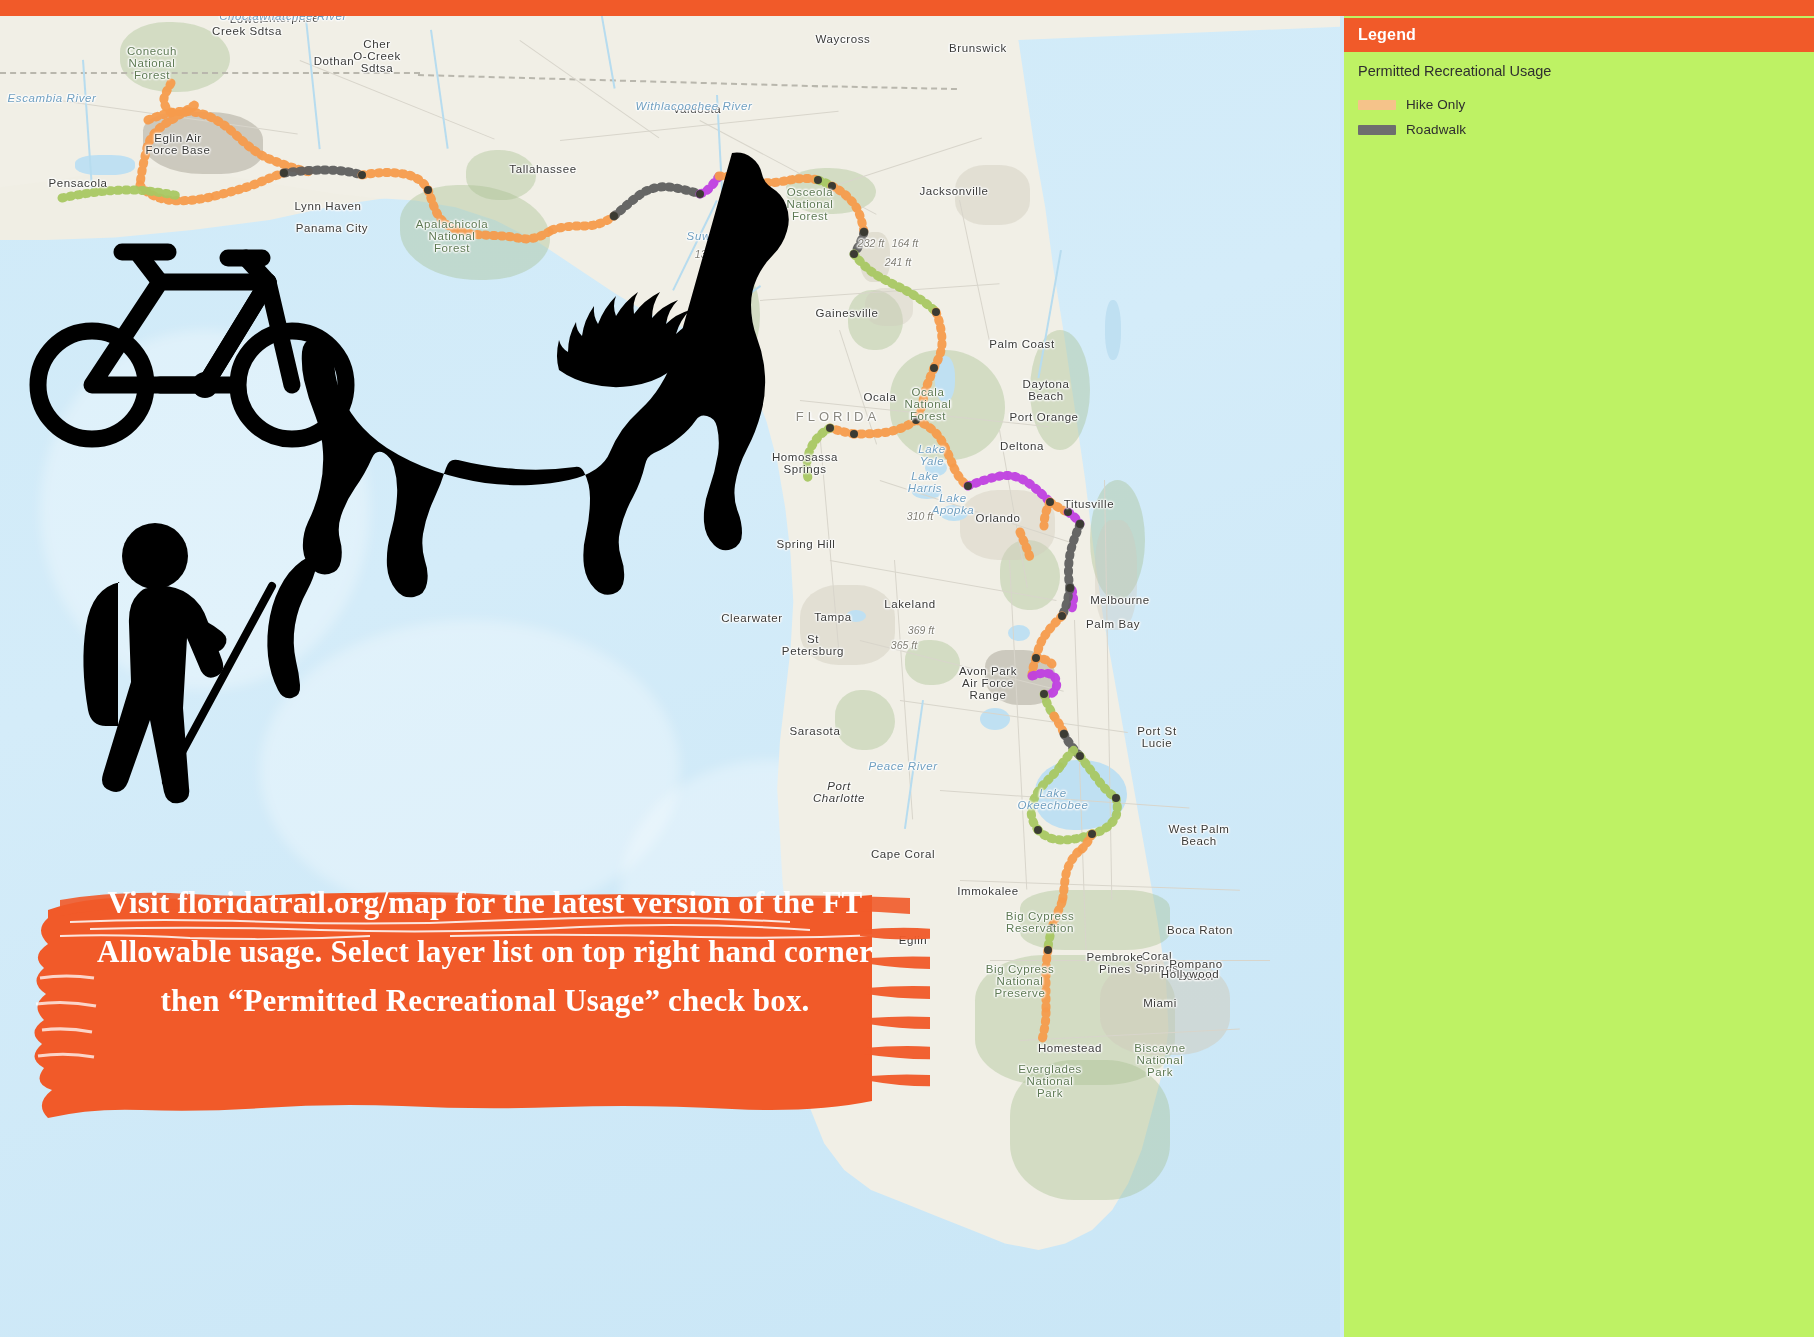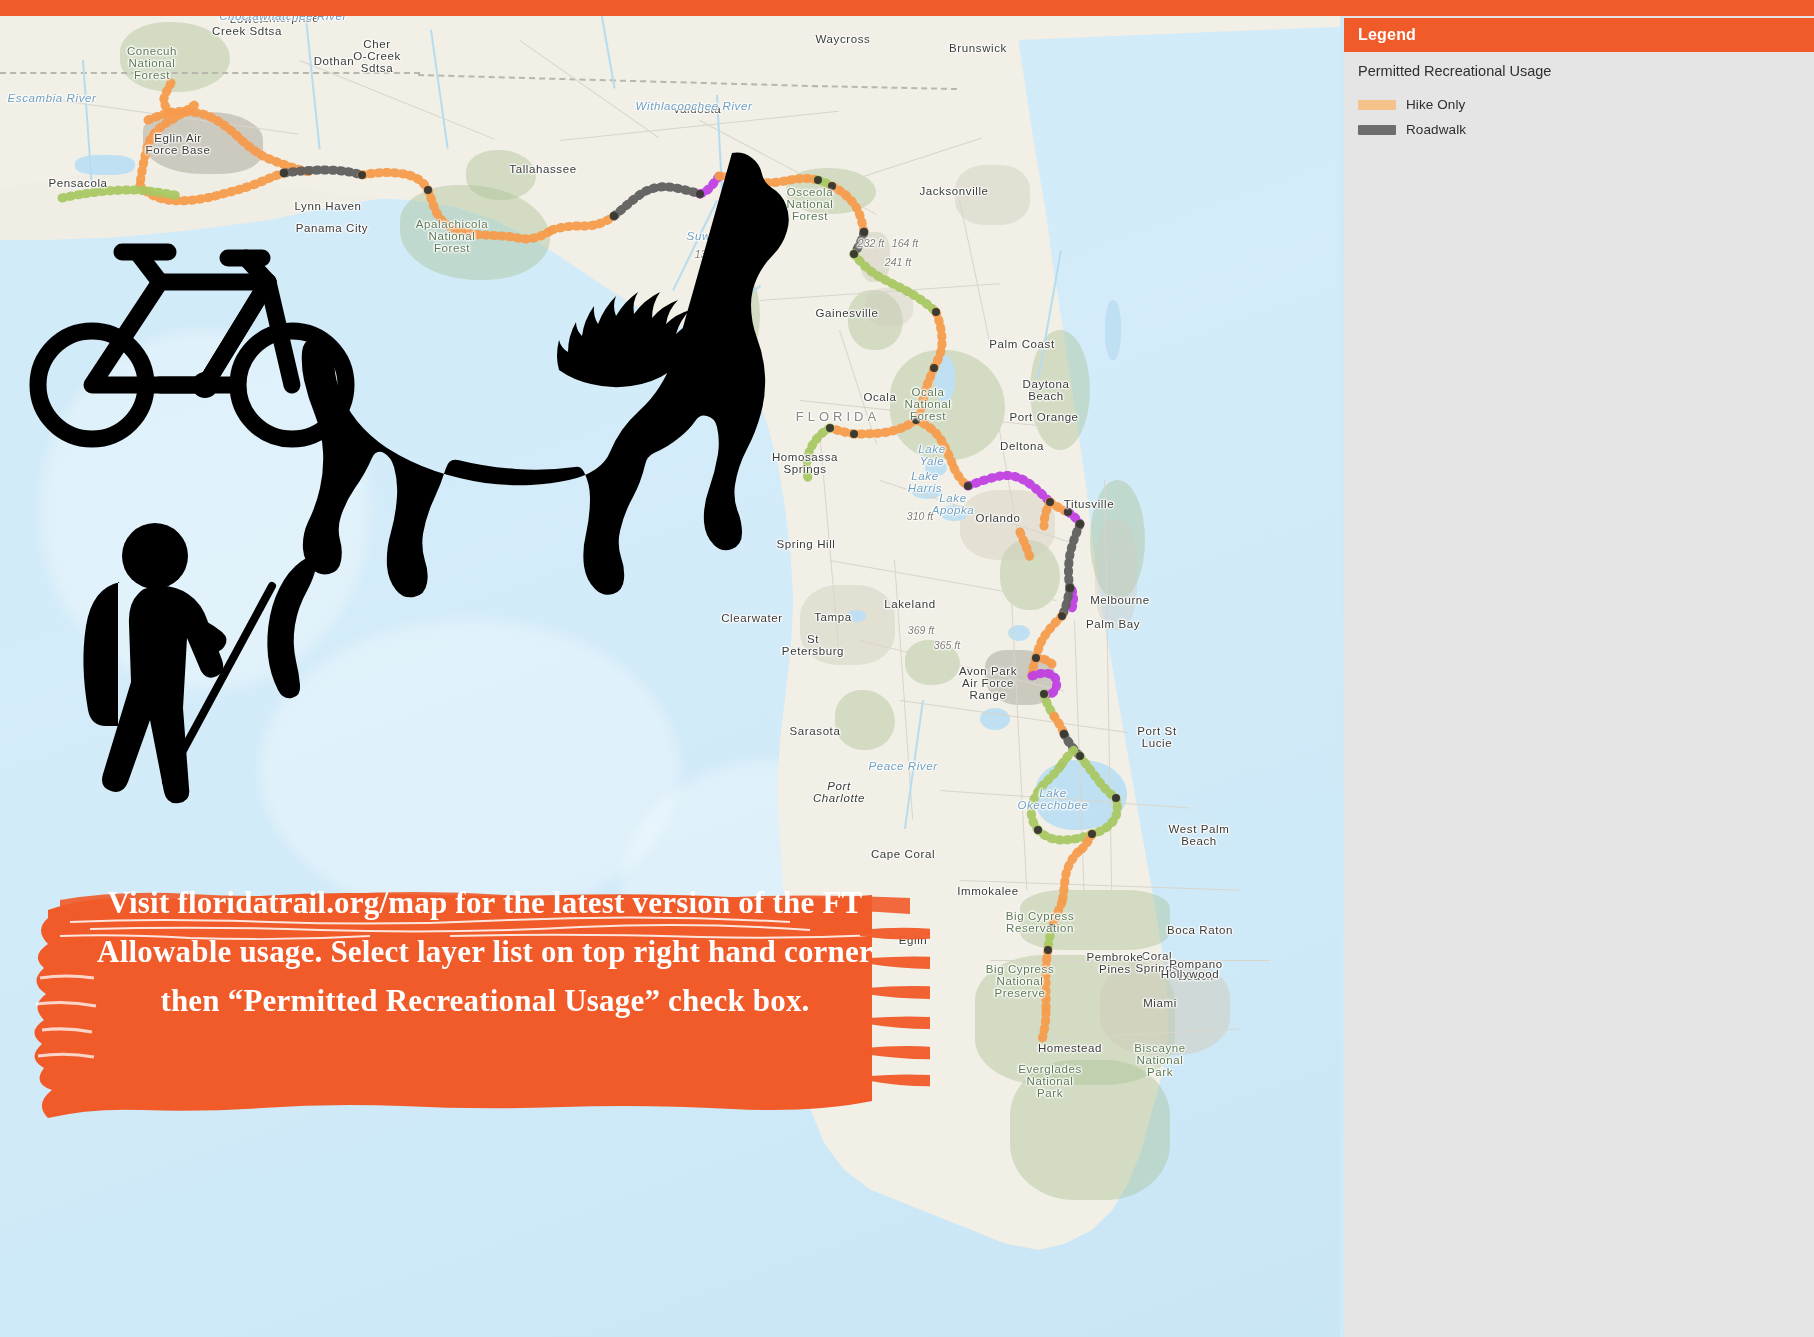--- a/index.html
+++ b/index.html
@@ -169,21 +169,21 @@
     line-height: 49px;
     text-align: center;
     letter-spacing: 0.2px;
   }
 
   
   #legend-panel {
     position: absolute;
     left: 1344px; top: 0;
     width: 470px; height: 1337px;
-    background: #e5e5e5;
+    background: #bef264;
     z-index: 30;
   }
   #legend-header {
     position: absolute;
     left: 0; top: 18px;
     width: 470px; height: 34px;
     background: #f15a29;
     display: flex;
     align-items: center;
   }
@@ -484,21 +484,21 @@
       <div class="mlabel ctr" style="left: 1089px; top: 498px;">Titusville</div>
       <div class="mlabel ctr" style="left: 806px; top: 538px;">Spring Hill</div>
       <div class="mlabel ctr" style="left: 1120px; top: 594px;">Melbourne</div>
       <div class="mlabel ctr" style="left: 1113px; top: 618px;">Palm Bay</div>
       <div class="mlabel ctr" style="left: 910px; top: 598px;">Lakeland</div>
       <div class="mlabel ctr" style="left: 752px; top: 612px;">Clearwater</div>
       <div class="mlabel ctr" style="left: 833px; top: 611px;">Tampa</div>
       <div class="mlabel ctr" style="left: 813px; top: 633px;">St
 Petersburg</div>
       <div class="mlabel ctr elev" style="left: 921px; top: 625px;">369 ft</div>
-      <div class="mlabel ctr elev" style="left: 904px; top: 640px; margin-left: 43px;">365 ft</div>
+      <div class="mlabel ctr elev" style="left: 904px; top: 640px;">365 ft</div>
       <div class="mlabel ctr" style="left: 988px; top: 665px;">Avon Park
 Air Force
 Range</div>
       <div class="mlabel ctr" style="left: 815px; top: 725px;">Sarasota</div>
       <div class="mlabel ctr" style="left: 1157px; top: 725px;">Port St
 Lucie</div>
       <div class="mlabel ctr water" style="left: 903px; top: 760px;">Peace River</div>
       <div class="mlabel ctr" style="left: 839px; top: 780px; font-style: italic;">Port
 Charlotte</div>
       <div class="mlabel ctr water" style="left: 1053px; top: 787px;">Lake

